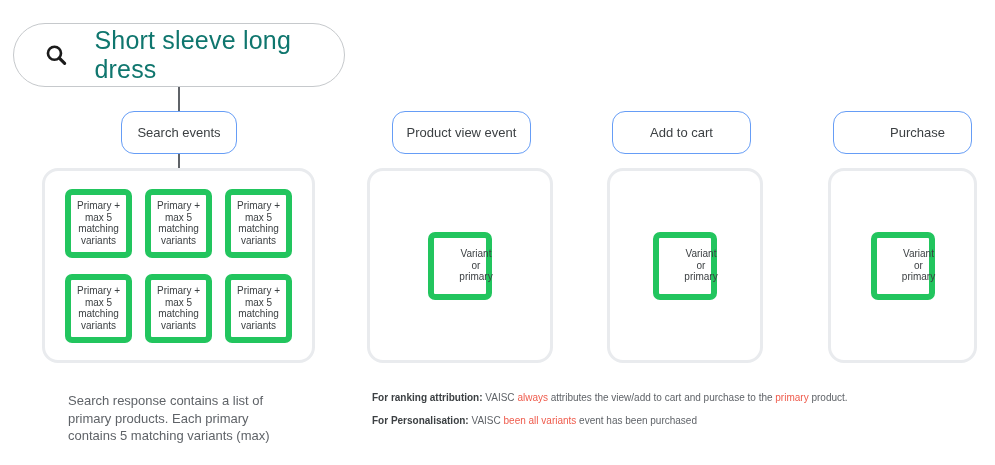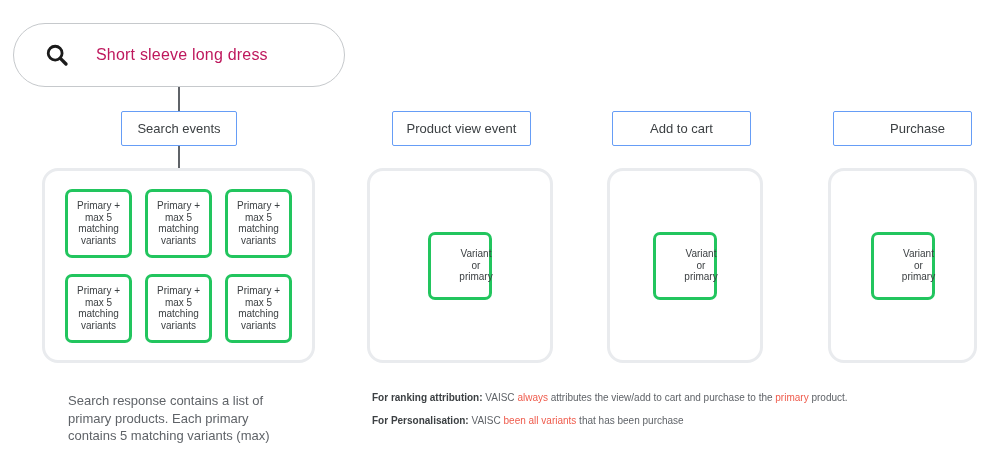--- a/index.html
+++ b/index.html
@@ -3,48 +3,48 @@
 <meta charset="utf-8">
 <style>
   html,body{margin:0;padding:0;background:#ffffff;}
   .stage{position:relative;width:995px;height:465px;background:#ffffff;
          font-family:"Liberation Sans",sans-serif;overflow:hidden;}
 
   
   .pill{position:absolute;left:13px;top:23px;width:332px;height:64px;
         box-sizing:border-box;border:1.5px solid #c6c9cc;border-radius:33px;
         display:flex;align-items:center;padding-left:30px;gap:26px;background:#fff;}
-  .pill .query{font-size:16px;color:#be185d;letter-spacing:.2px;}
+  .pill .query{font-size:25px;color:#0f766e;letter-spacing:.2px;}
 
   
   .vline{position:absolute;width:1.5px;background:#5f6368;}
   .vline.l1{left:178px;top:87px;height:24px;}
   .vline.l2{left:178px;top:138px;height:30px;}
 
   
-  .chip{position:absolute;top:111px;height:35px;box-sizing:border-box;
-        border:1.5px solid #669df6;border-radius:2px;background:#fff;
+  .chip{position:absolute;top:111px;height:43px;box-sizing:border-box;
+        border:1.5px solid #669df6;border-radius:13px;background:#fff;
         display:flex;align-items:center;justify-content:center;
         font-size:13px;color:#3c4043;}
   .chip.c0{left:121px;width:116px;}
   .chip.c1{left:392px;width:139px;}
   .chip.c2{left:612px;width:139px;}
   .chip.c3{left:833px;width:139px;padding-left:30px;}
 
   
   .panel{position:absolute;top:168px;height:195px;box-sizing:border-box;
          border:3px solid #e9ebee;border-radius:16px;background:#fff;}
   .panel.p0{left:42px;width:273px;display:flex;flex-wrap:wrap;
             padding:17px 19px;gap:16px 13px;align-content:center;justify-content:center;}
   .panel.p1{left:367px;width:186px;display:flex;align-items:center;justify-content:center;}
   .panel.p2{left:607px;width:156px;display:flex;align-items:center;justify-content:center;}
   .panel.p3{left:828px;width:149px;display:flex;align-items:center;justify-content:center;}
 
   
-  .card{box-sizing:border-box;border:3px solid #22c55e;border-radius:7px;background:#fff;
+  .card{box-sizing:border-box;border:6px solid #22c55e;border-radius:7px;background:#fff;
         display:flex;align-items:center;justify-content:center;text-align:center;
         font-size:10px;line-height:11.5px;color:#3c4043;white-space:pre-line;}
   .card.result{width:67px;height:69px;}
   .card.variant{width:64px;height:68px;padding-left:32px;}
 
   
   .caption-left{position:absolute;left:68px;top:392px;width:320px;
                 font-size:13px;line-height:17.5px;color:#5f6368;white-space:pre-line;}
   .caption-line{position:absolute;left:372px;font-size:10px;color:#5f6368;white-space:nowrap;}
   .caption-line.r1{top:392px;}
@@ -128,16 +128,16 @@
 
   <div class="caption-left">Search response contains a list of
 primary products. Each primary
 contains 5 matching variants (max)</div>
 
   <div class="caption-line r1">
     <b>For ranking attribution:</b><span> VAISC </span><span class="red">always</span><span> attributes the view/add to cart and purchase to the </span><span class="red">primary</span><span> product.</span>
   </div>
 
   <div class="caption-line r2">
-    <b>For Personalisation:</b><span> VAISC </span><span class="red">been all variants</span><span> that has been purchase</span>
+    <b>For Personalisation:</b><span> VAISC </span><span class="red">been all variants</span><span> event has been purchased</span>
   </div>
 
 </div>
 
 </body></html>

